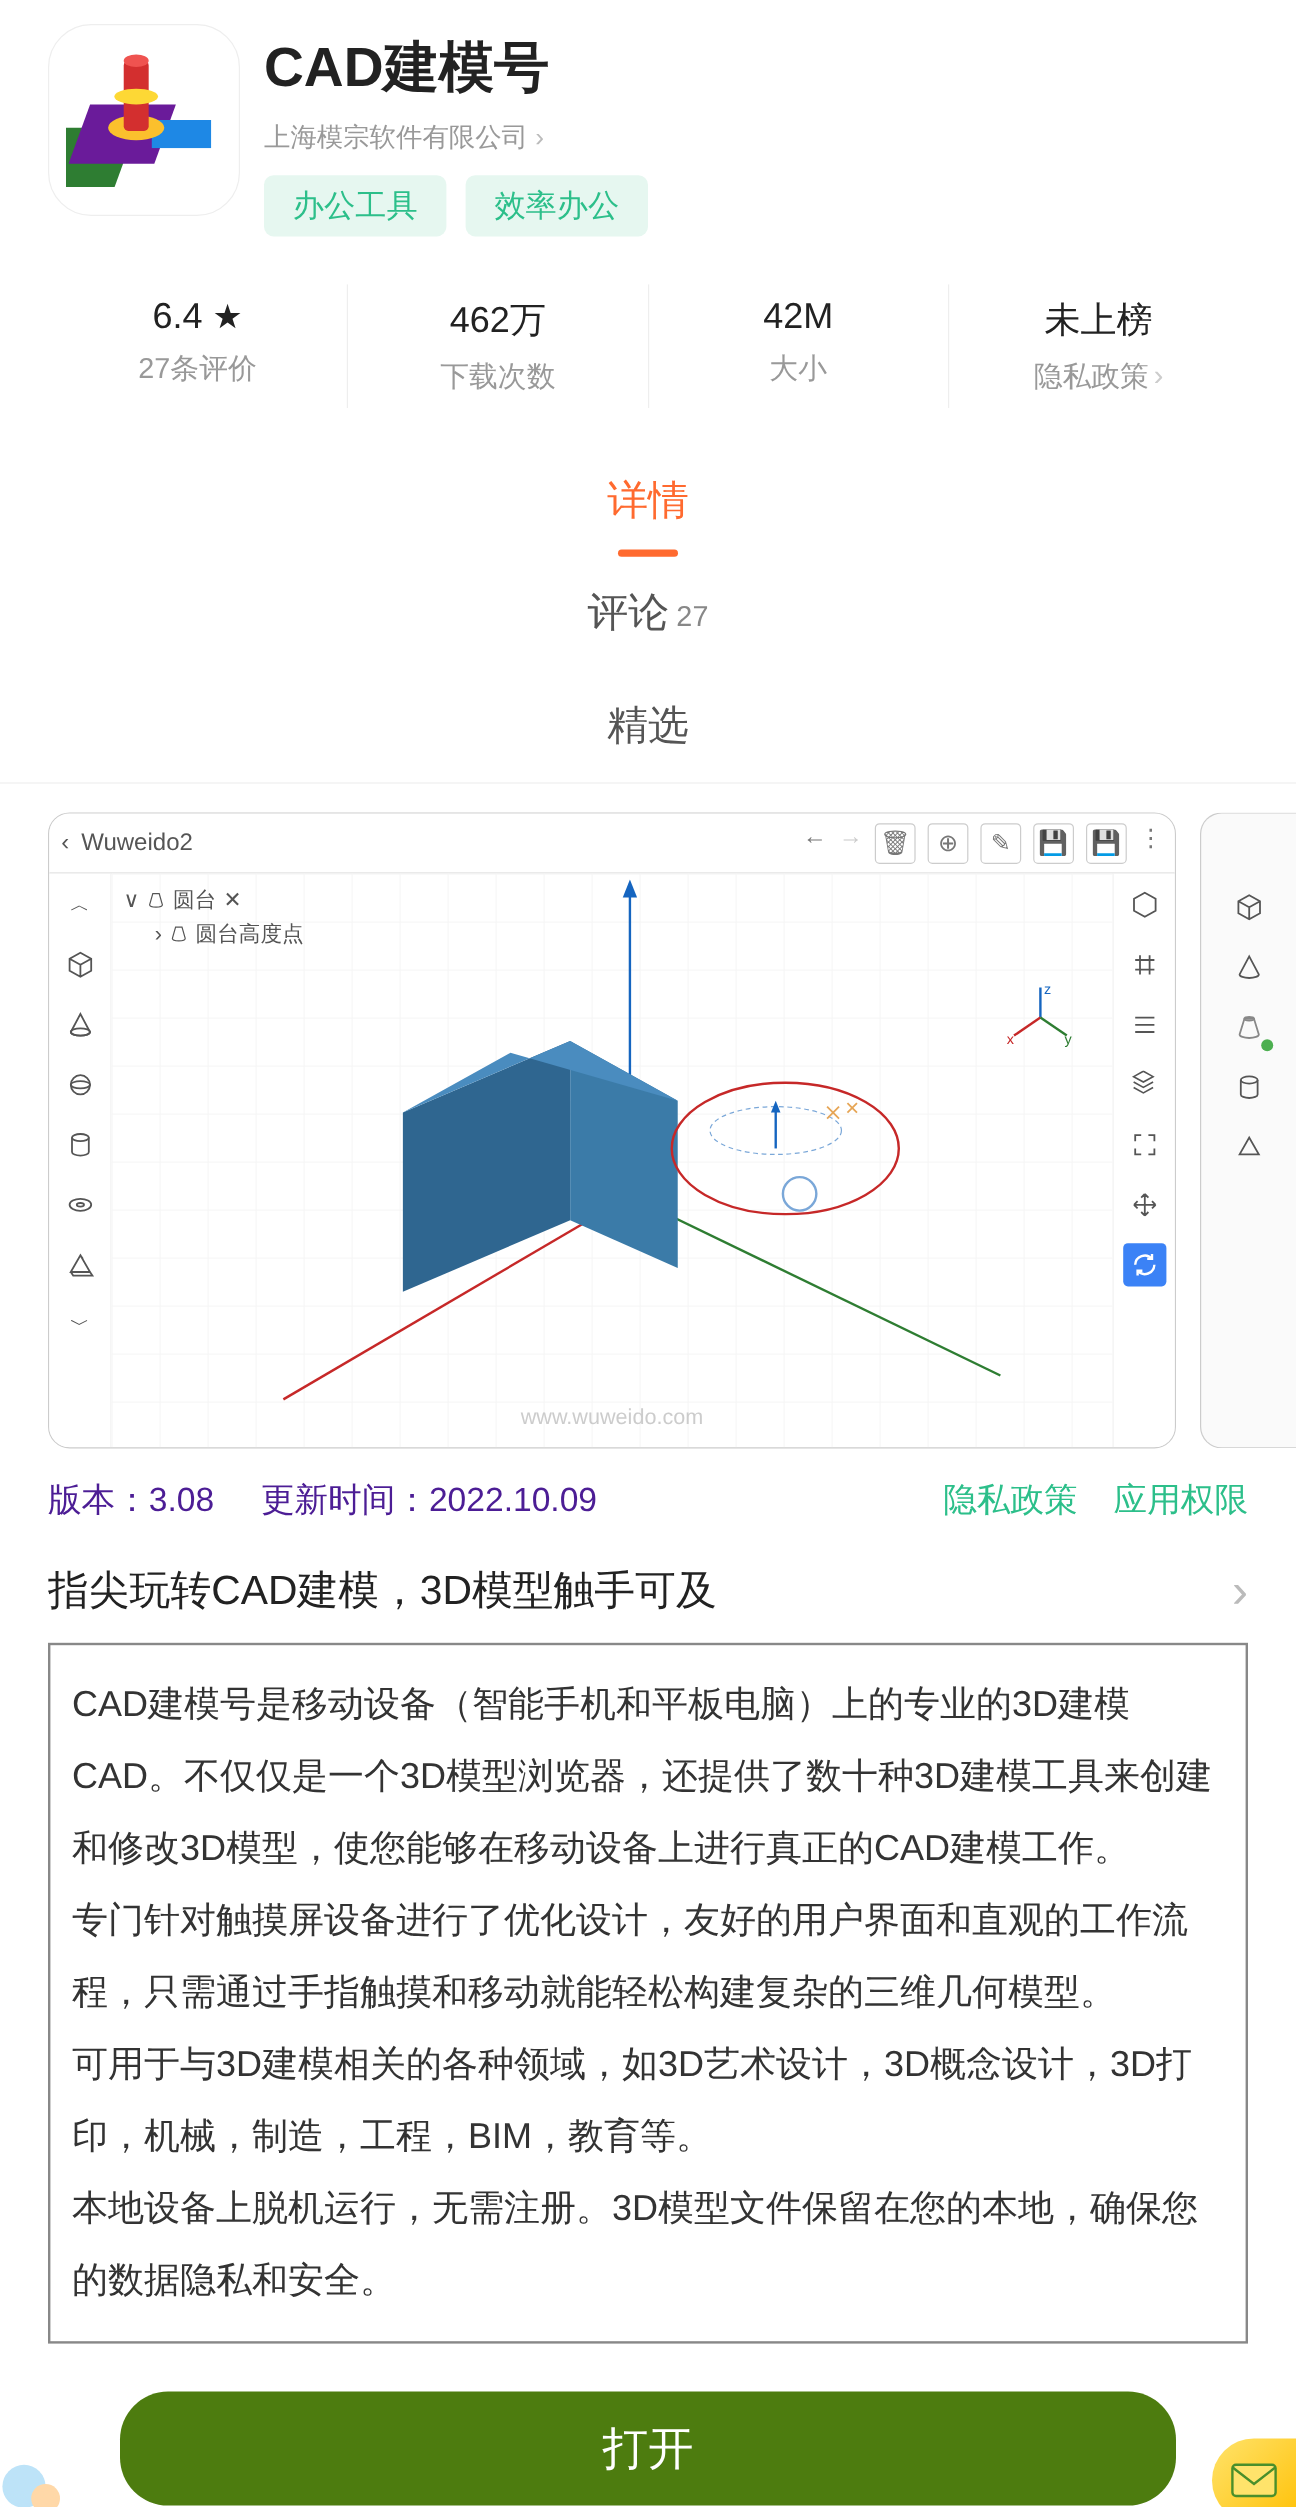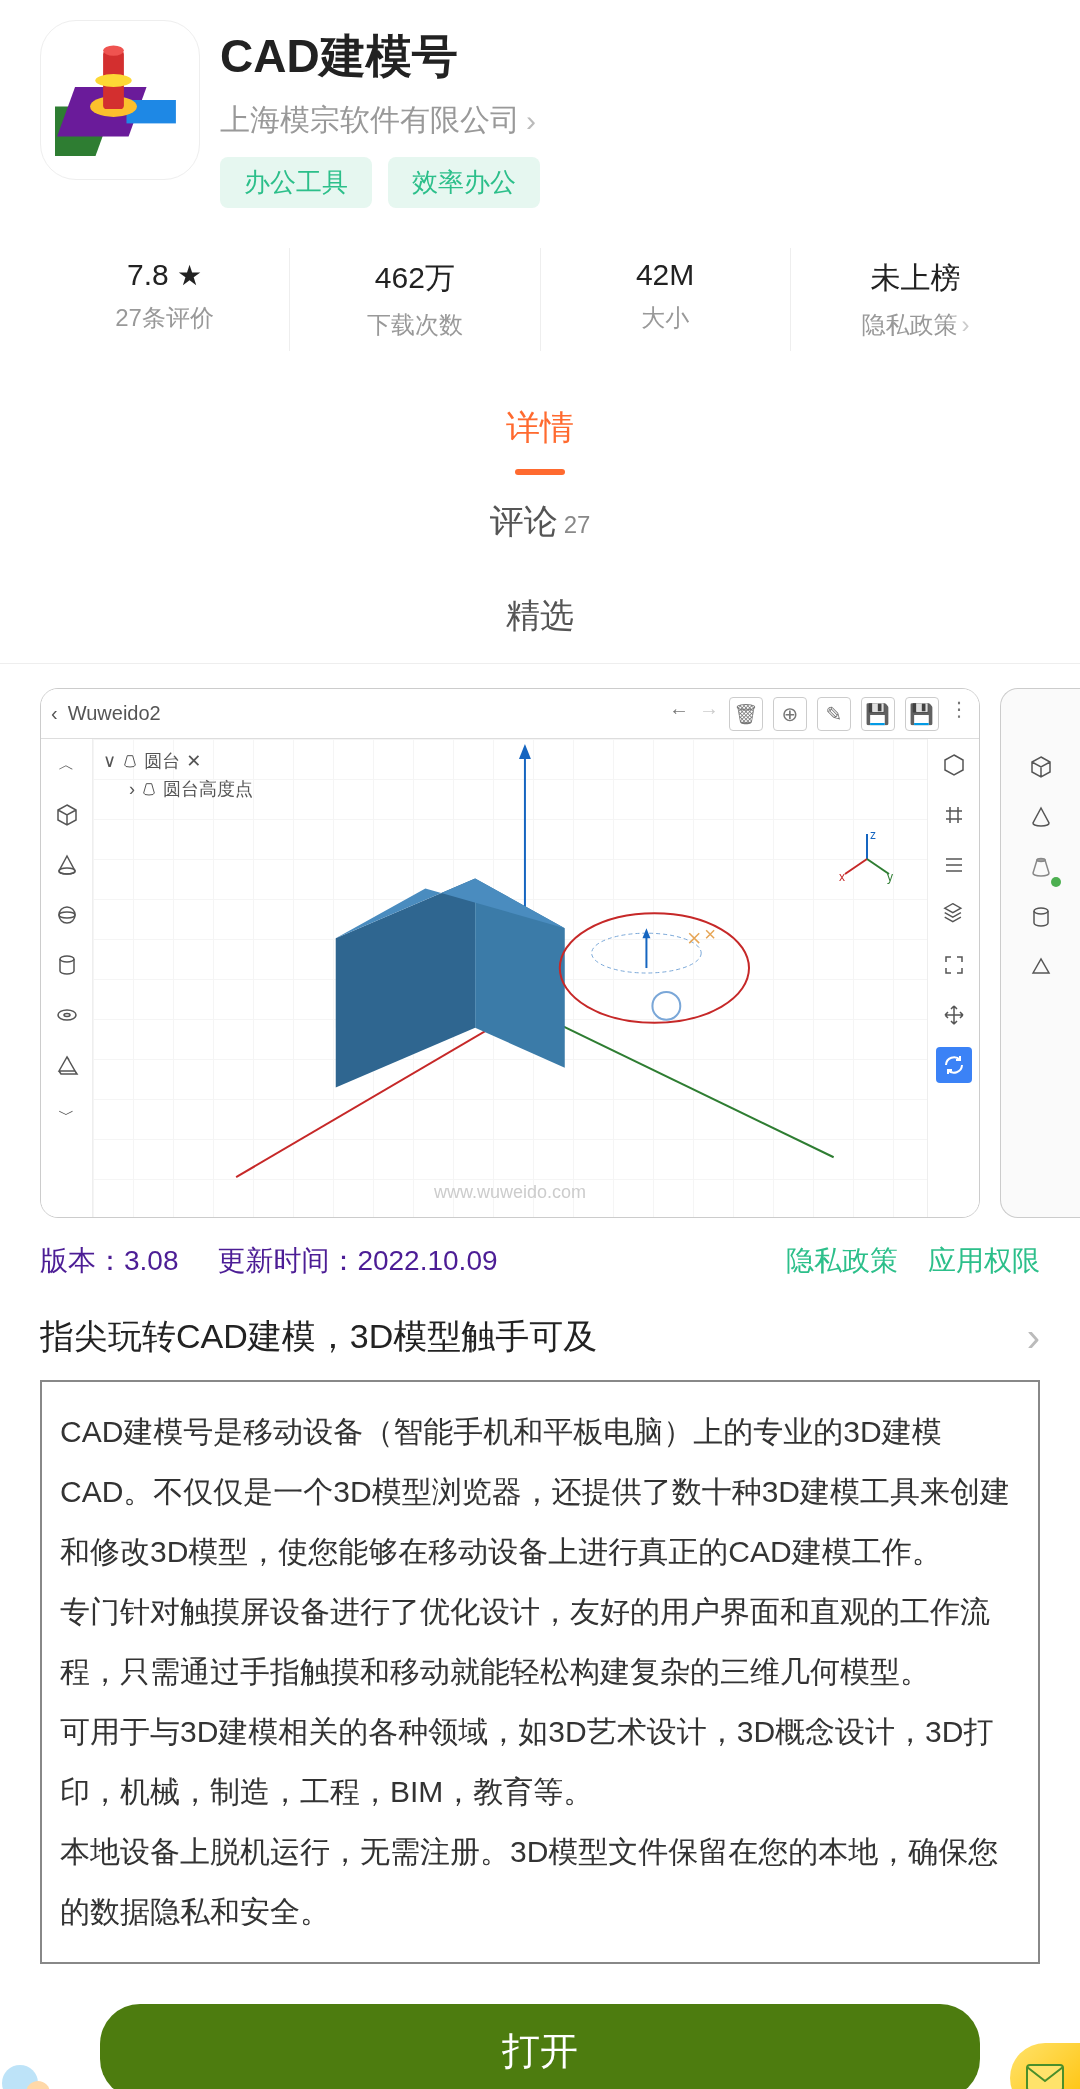--- a/index.html
+++ b/index.html
@@ -18,21 +18,21 @@
     width: 160px; height: 160px;
     border-radius: 36px;
     border: 1px solid #eee;
     background: #fff;
     display: flex; align-items: center; justify-content: center;
     flex-shrink: 0;
   }
   .app-icon svg { width: 130px; height: 130px; }
   .app-info { flex: 1; padding-top: 6px; }
   .app-title { font-size: 46px; font-weight: 600; color: #222; margin-bottom: 12px; }
-  .app-dev { font-size: 30px; color: #999; margin-bottom: 16px; display: inline-flex; align-items: center; }
+  .app-dev { font-size: 22px; color: #999; margin-bottom: 16px; display: inline-flex; align-items: center; }
   .app-dev .chev { margin-left: 6px; color:#bbb; }
   .tags { display: flex; gap: 16px; }
   .tag { color: #2cbf8a; background: #e6f7f0; font-size: 26px; padding: 8px 24px; border-radius: 8px; }
   .stats {
     display: flex;
     margin: 30px 40px 10px 40px;
   }
   .stat {
     flex: 1;
     text-align: center;
@@ -208,21 +208,21 @@
     </div>
     <div class="tags">
       <span class="tag">办公工具</span>
       <span class="tag">效率办公</span>
     </div>
   </div>
 </div>
 
 <div class="stats">
   <div class="stat">
-    <div class="v1"><span>7.8</span> <span class="star">★</span></div>
+    <div class="v1"><span>6.4</span> <span class="star">★</span></div>
     <div class="v2">27条评价</div>
   </div>
   <div class="stat">
     <div class="v1">462万</div>
     <div class="v2">下载次数</div>
   </div>
   <div class="stat">
     <div class="v1">42M</div>
     <div class="v2">大小</div>
   </div>

